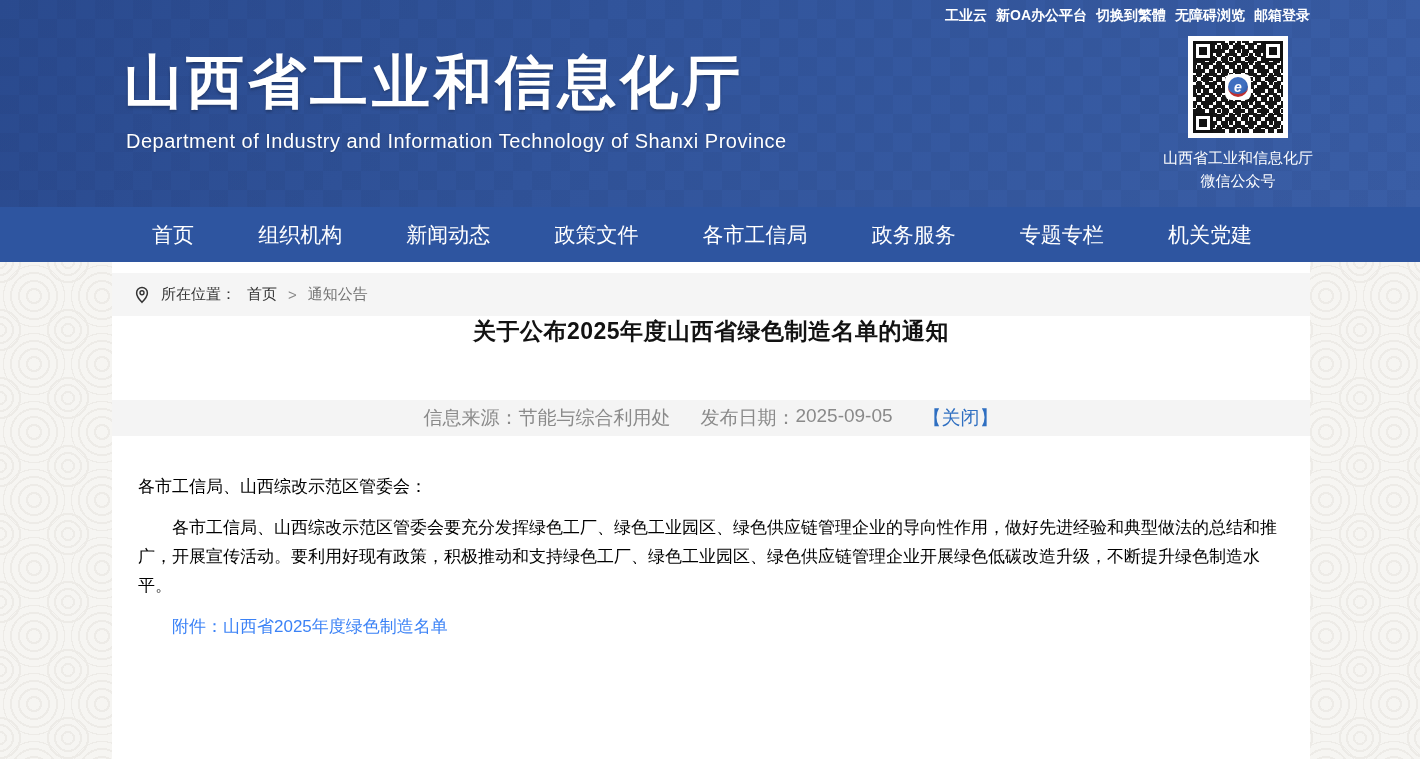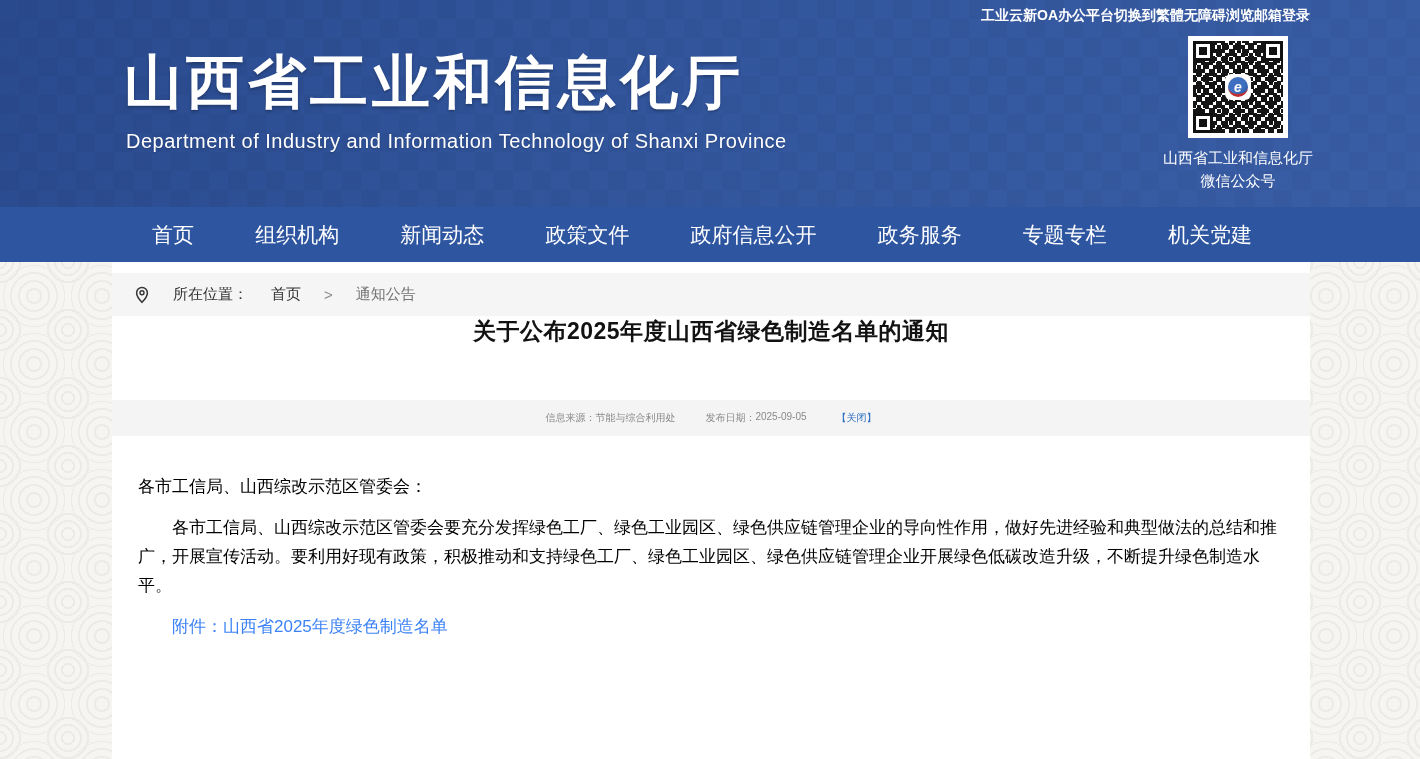--- a/index.html
+++ b/index.html
@@ -17,21 +17,21 @@
   }
   .masthead::before {
     content:""; position:absolute; inset:0;
     background-image:repeating-conic-gradient(rgba(16,32,70,0.10) 0% 25%, transparent 0% 50%);
     background-size:38px 38px; opacity:.55;
   }
   .masthead > * { position:relative; z-index:1; }
 
   .topbar-links {
     position:absolute; top:7px; right:110px;
-    display:flex; color:#fff; font-size:14px; font-weight:bold;margin-left:19px;
+    display:flex; gap:9px; color:#fff; font-size:14px; font-weight:bold;margin-left:19px;
   }
   .topbar-links span { cursor:pointer; white-space:nowrap; }
 
   .site-title {
     position:absolute; left:124px; top:44px;
     font-size:58px; font-weight:bold; color:#fff; letter-spacing:4px;
     text-shadow:0 2px 3px rgba(0,0,0,0.25);
   }
   .site-subtitle {
     position:absolute; left:126px; top:130px;
@@ -105,34 +105,34 @@
     background-size:68px 68px, 68px 68px;
     background-position:0 0, 34px 34px;
   }
   .card {
     position:absolute; left:112px; top:0; width:1198px; height:497px;
     background:#fff;
   }
 
   .breadcrumb-bar {
     margin-top:11px; height:43px; background:#f5f5f5;
-    display:flex; align-items:center; padding-left:22px; gap:23px;
+    display:flex; align-items:center; padding-left:22px; gap:11px;
     font-size:15px; color:#333;
   }
   .breadcrumb-bar .crumb-link { cursor:pointer; }
   .breadcrumb-bar .crumb-sep { color:#888; }
   .breadcrumb-bar .crumb-current { color:#737373; cursor:pointer; }
 
   .title-wrap { height:84px; display:flex; justify-content:center; }
   .article-title { font-size:23px; font-weight:bold; color:#121212; letter-spacing:0.5px; }
 
   .meta-bar {
     height:36px; background:#f4f4f4;
     display:flex; align-items:center; justify-content:center;
-    font-size:10px; color:#8a8a8a;
+    font-size:19px; color:#8a8a8a;
   }
   .meta-group { display:flex; }
   .meta-gap { width:30px; }
   .meta-close { color:#2f6fc1; cursor:pointer; }
 
   .article-body {
     padding:24px 15px 0 14px; font-size:17px; color:#000; line-height:29px;
   }
   .article-body p { margin:12px; }
   .article-body p.indent { text-indent:2em; }
@@ -173,21 +173,21 @@
     <div>微信公众号</div>
   </div>
 
 </div>
 
 <div class="nav">
   <span class="nav-item">首页</span>
   <span class="nav-item">组织机构</span>
   <span class="nav-item">新闻动态</span>
   <span class="nav-item">政策文件</span>
-  <span class="nav-item">政府信息公开</span>
+  <span class="nav-item">各市工信局</span>
   <span class="nav-item">政务服务</span>
   <span class="nav-item">专题专栏</span>
   <span class="nav-item">机关党建</span>
 </div>
 
 <div class="content-bg">
   <div class="card">
 
     <div class="breadcrumb-bar">
       <span class="pin-icon">

